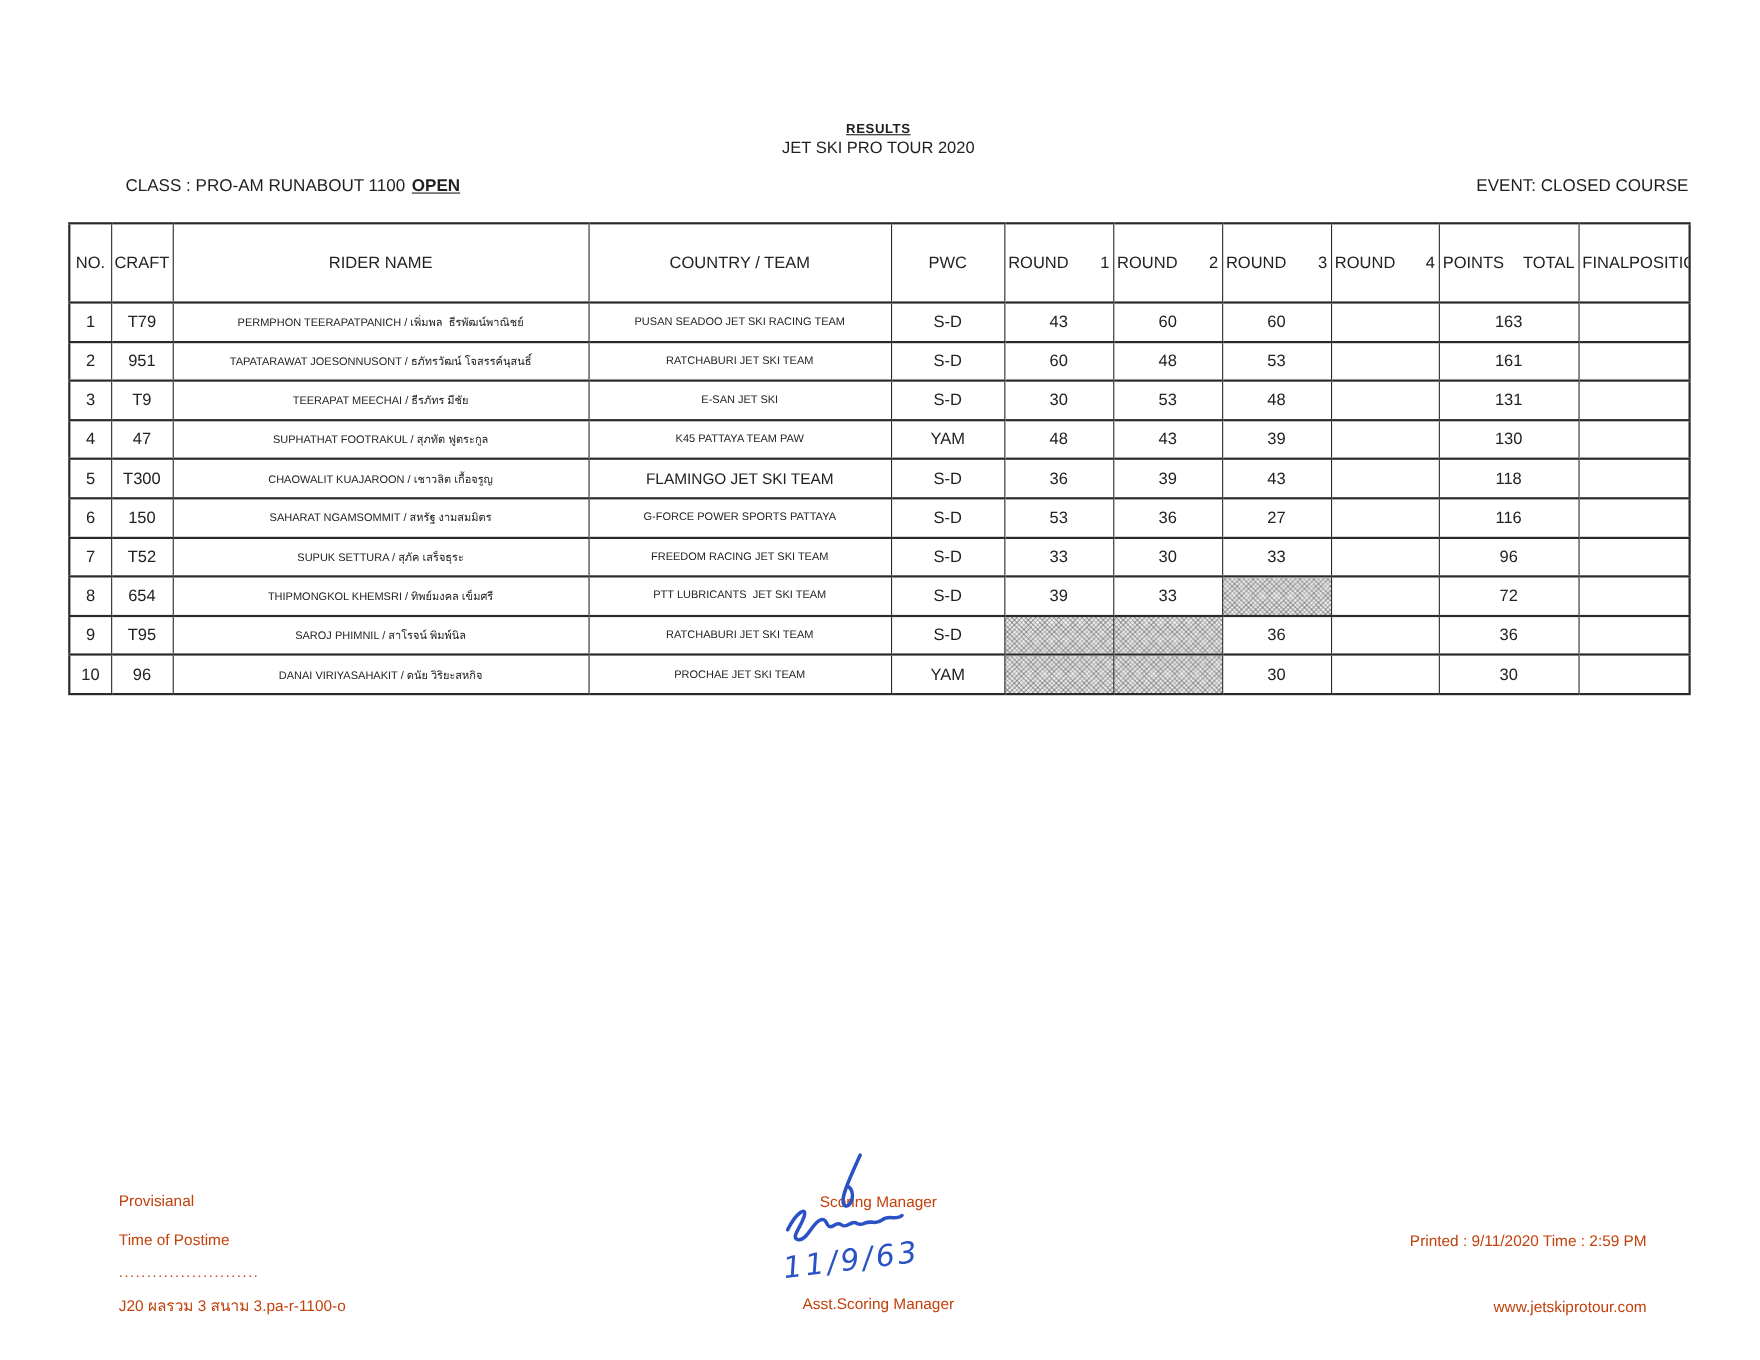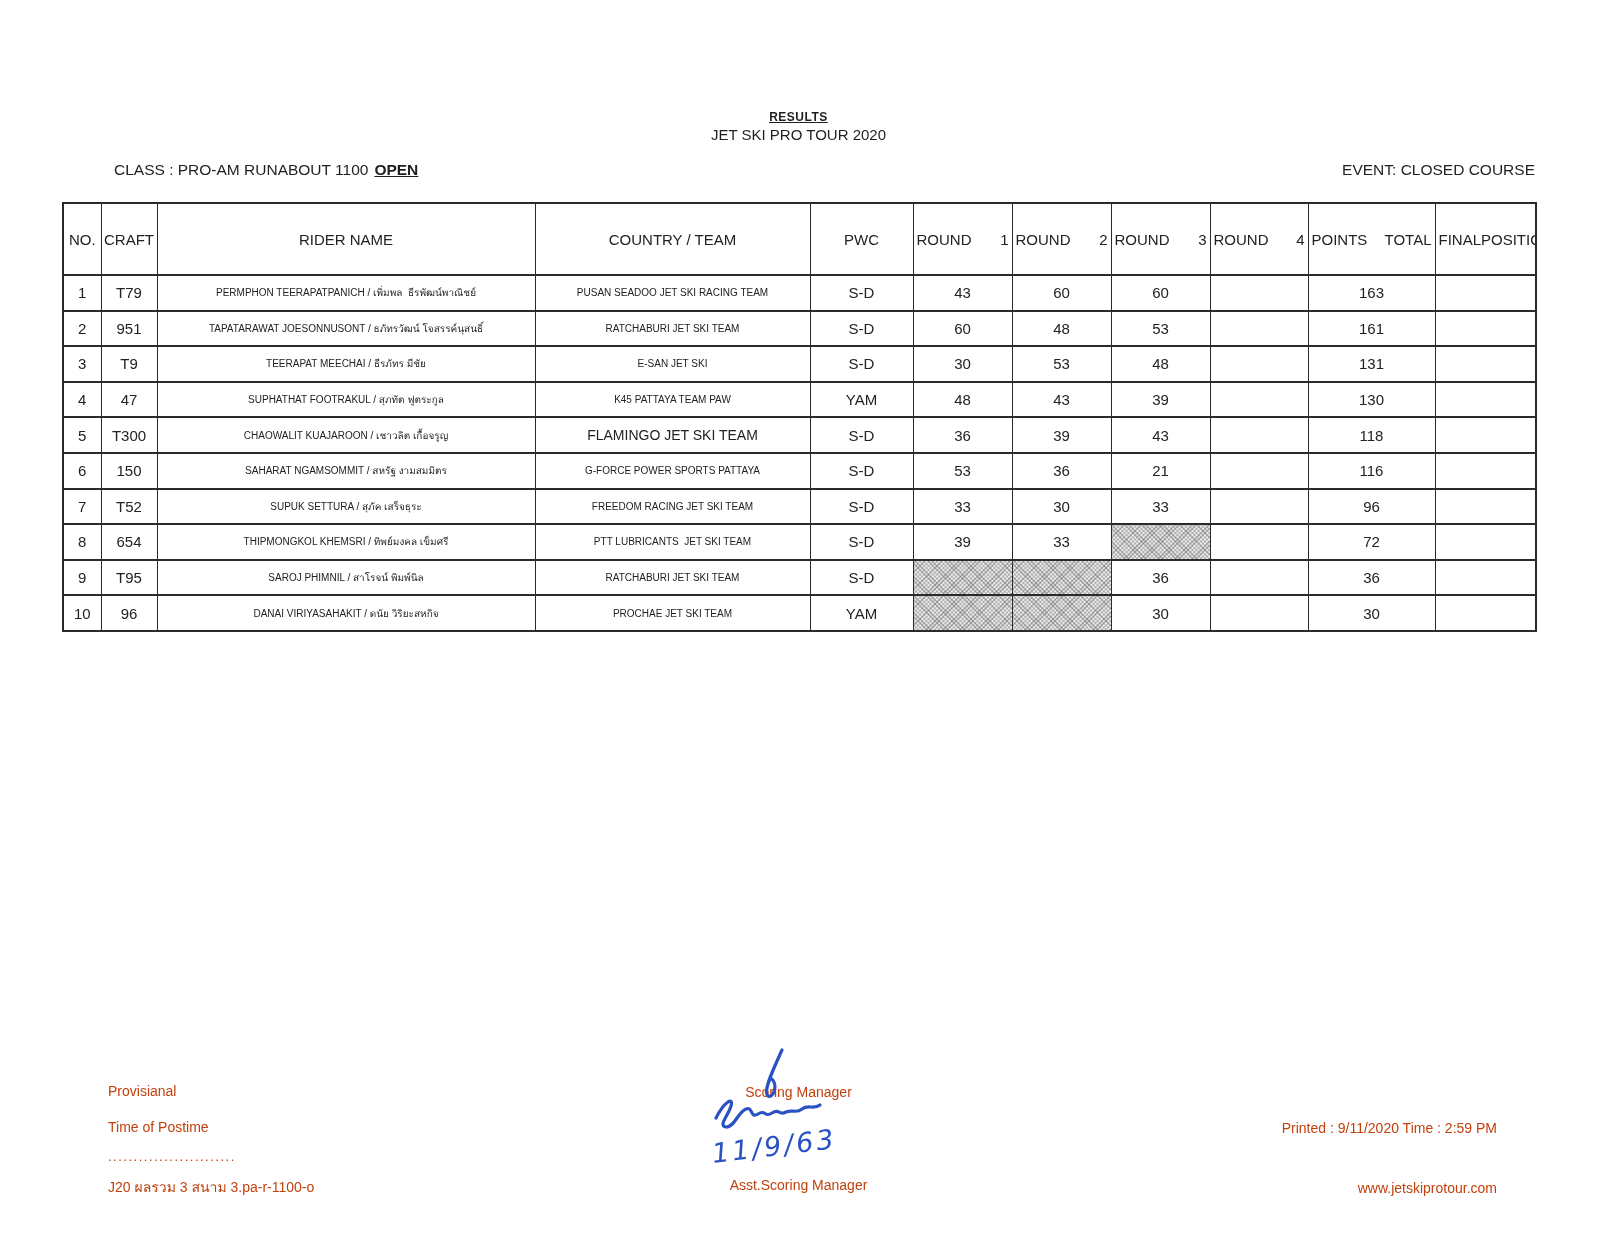--- a/index.html
+++ b/index.html
@@ -220,21 +220,21 @@
           <td></td>
         </tr>
         <tr>
           <td>6</td>
           <td>150</td>
           <td class="cell-rider" style="font-size: 10px;">SAHARAT NGAMSOMMIT / สหรัฐ งามสมมิตร</td>
           <td class="cell-team" style="font-size: 10px;">G-FORCE POWER SPORTS PATTAYA</td>
           <td>S-D</td>
           <td>53</td>
           <td>36</td>
-          <td>21</td>
+          <td>27</td>
           <td></td>
           <td>116</td>
           <td></td>
         </tr>
         <tr>
           <td>7</td>
           <td>T52</td>
           <td class="cell-rider" style="font-size: 10px;">SUPUK SETTURA / สุภัค เสร็จธุระ</td>
           <td class="cell-team" style="font-size: 10px;">FREEDOM RACING JET SKI TEAM</td>
           <td>S-D</td>

